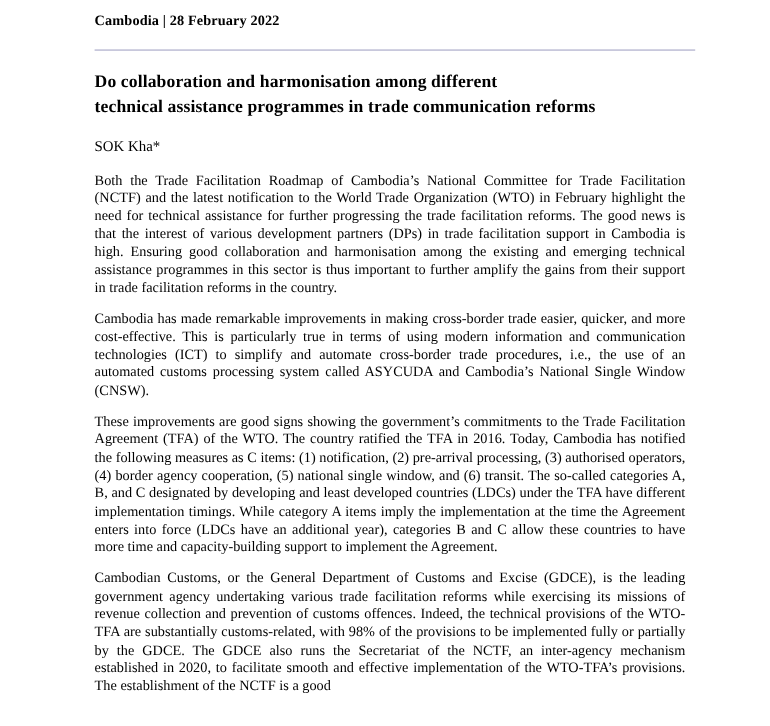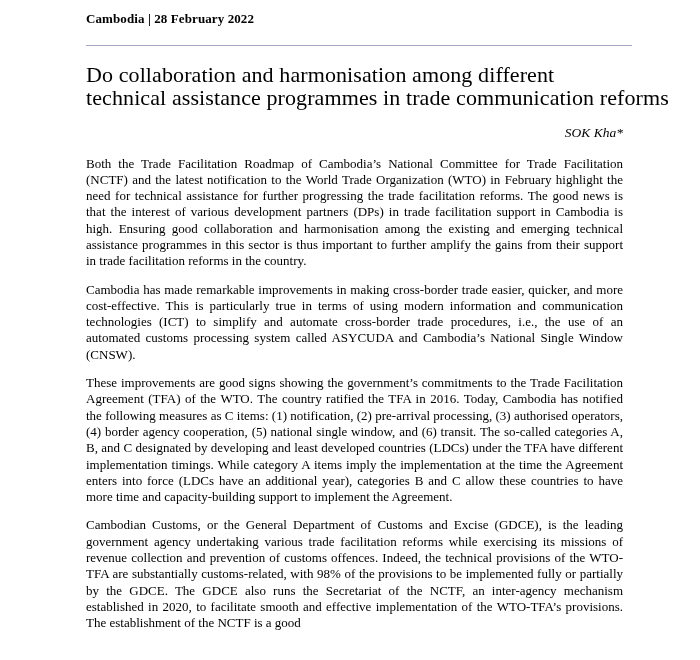--- a/index.html
+++ b/index.html
@@ -7,54 +7,52 @@
     padding: 0;
     background: #ffffff;
   }
   .page {
     position: relative;
     width: 700px;
     height: 660px;
     background: #ffffff;
     overflow: hidden;
     box-sizing: border-box;
-    padding: 11px 77px 0 86px;
+    padding: 11px 103px 0 86px;
     font-family: "Liberation Serif", serif;
     color: #000000;
   }
   .dateline {
     font-size: 13px;
     font-weight: bold;
     line-height: 15px;
     letter-spacing: 0.1px;
   }
   .divider {
     border: none;
     border-top: 1.5px solid #a5a5c6;
     margin: 19px 0 0 0;
     width: 546px;
     height: 0;
   }
   .title {
     margin: 17px 0 0 0;
-    font-size: 22px;
-    font-weight: normal;
+    font-size: 16px;
+    font-weight: bold;
     line-height: 23px;
     letter-spacing: 0.1px;
   }
   .title-line {
     display: block;
     white-space: nowrap;
   }
   .author {
     margin: 15px 0 0 0;
     font-size: 13.5px;
-    font-style: italic;
     line-height: 17px;
-    text-align: right;
   }
   .body-para {
     width: 537px;
     margin: 12px 16px 0 0;
     font-size: 13px;
     line-height: 16.3px;
     text-align: justify;
   }
   .body-para.first {
     margin-top: 14.5px;

